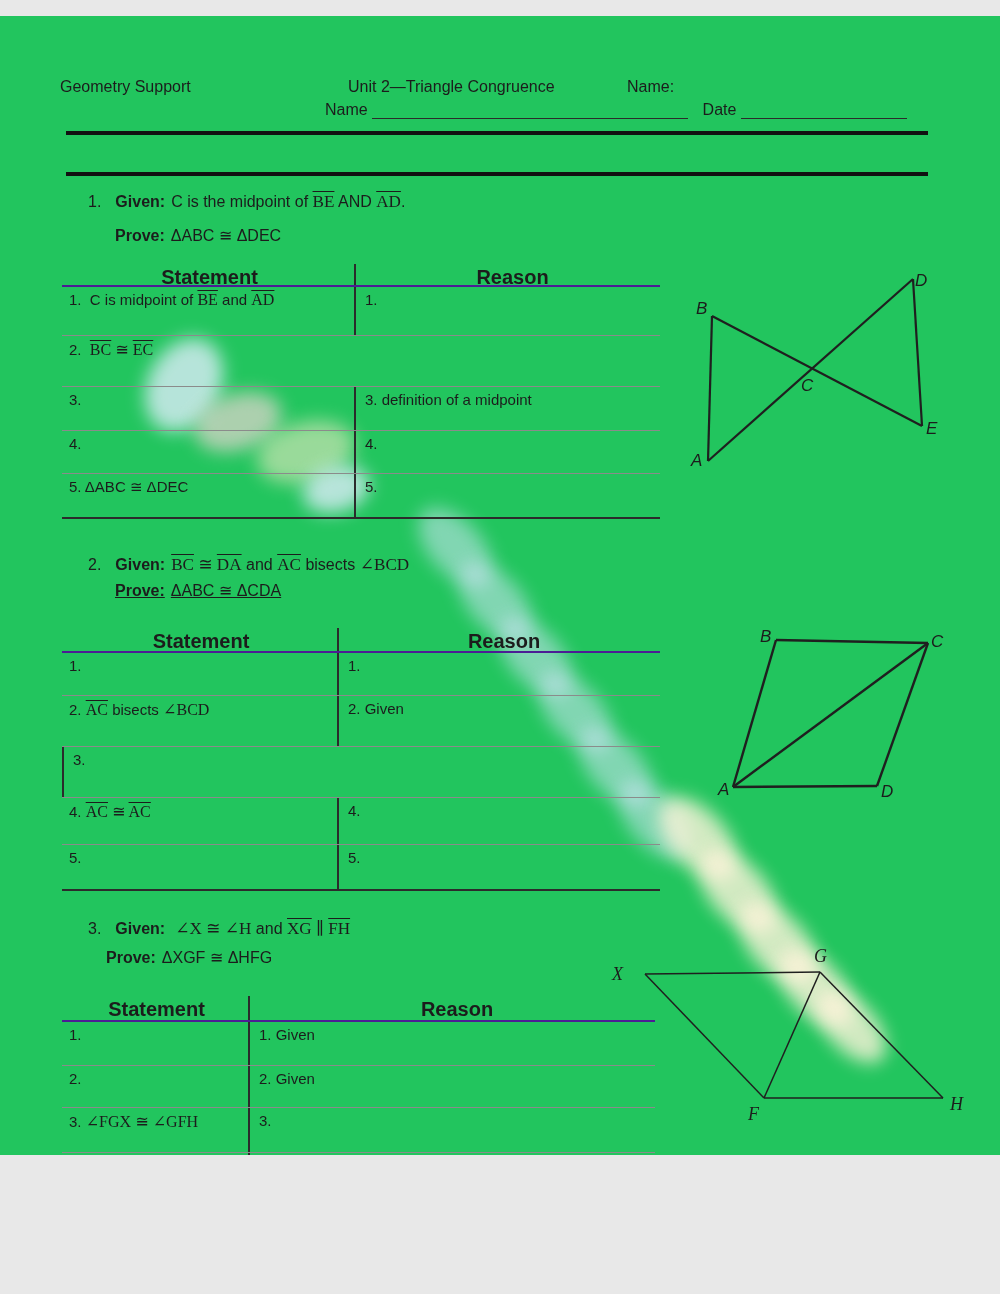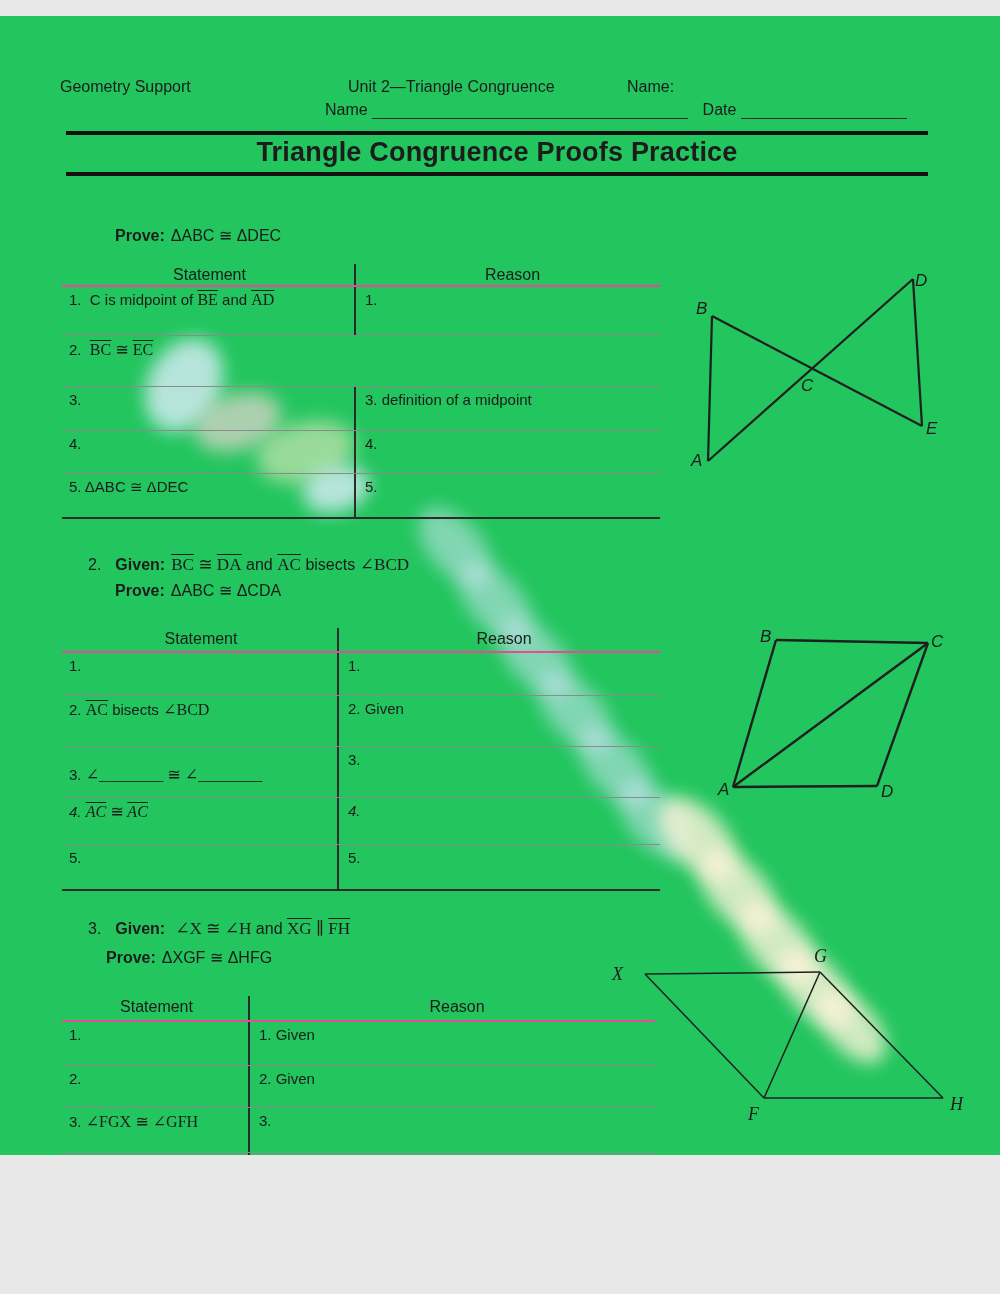--- a/index.html
+++ b/index.html
@@ -25,21 +25,21 @@
   .title { position:absolute; text-align:center; font-weight:bold; font-size:27px; letter-spacing:.2px; z-index:2; }
   
   .prob { position:absolute; font-size:16px; white-space:nowrap; z-index:2; }
   .pnum { margin-right:14px; }
   .bold { font-weight:bold; margin-right:6px; }
   .m  { font-family:"Liberation Serif","DejaVu Serif","DejaVu Sans",serif; font-size:1.07em; }
   .ov { font-family:"Liberation Serif","DejaVu Serif","DejaVu Sans",serif; font-size:1.07em;
         text-decoration:overline; text-decoration-thickness:1px; }
   
   .ptable { position:absolute; z-index:2; font-size:15px; }
-  .ptable .hd  { display:flex; font-weight:normal; font-size:16px; border-bottom:2px solid #ec4899; }
+  .ptable .hd  { display:flex; font-weight:bold; font-size:20px; border-bottom:2px solid #4c1d95; }
   .ptable .row { display:flex; border-bottom:1.5px solid #8b8b8b; }
   .ptable .row.last { border-bottom:2px solid #2b2b2b; }
   .cell-s { box-sizing:border-box; padding:4px 4px 0 7px; }
   .cell-r { box-sizing:border-box; border-left:2px solid #2b2b2b; padding:4px 0 0 9px; flex:1; }
   .hd .cell-s, .hd .cell-r { text-align:center; padding-top:2px; padding-bottom:1px; }
   .pad-deep { padding-top:18px; }
   
   .fig { position:absolute; z-index:2; }
   .fig line, .fig polyline { stroke:#1f1f1f; fill:none; }
   .lbl  { font-family:"Liberation Sans","DejaVu Sans",sans-serif; font-style:italic; font-size:17px; fill:#1c1c1c; }
@@ -72,23 +72,25 @@
   <div class="abs hdr-text z" style="left:627px;top:62px;">Name:</div>
 
   <div class="abs hdr-text z" style="left:325px;top:85px;">
     <span>Name</span>
     <span class="blank" style="width:316px;"></span>
     <span style="margin-left:10px;">Date</span>
     <span class="blank" style="width:166px;"></span>
   </div>
 
   <div class="rule" style="left:66px;top:115px;width:862px;"></div>
-  <div class="title" style="left:66px;top:121px;width:862px;">Triangle Congruence Proofs Practice</div>
   <div class="rule" style="left:66px;top:156px;width:862px;"></div>
 
+  <div class="prob" style="left:88px;top:176px;">
+    <span class="pnum">1.</span><span class="bold">Given:</span><span>C is the midpoint of </span><span class="ov">BE</span><span> AND </span><span class="ov">AD</span><span>.</span>
+  </div>
   <div class="prob" style="left:115px;top:210px;">
     <span class="bold">Prove:</span><span>ΔABC ≅ ΔDEC</span>
   </div>
 
   <div class="ptable" style="left:62px;top:248px;width:598px;">
     <div class="hd" style="height:21px;">
       <div class="cell-s" style="width:292px;">Statement</div>
       <div class="cell-r">Reason</div>
     </div>
     <div class="row" style="height:48px;">
@@ -120,42 +122,41 @@
     <text class="lbl" x="8" y="50">B</text>
     <text class="lbl" x="227" y="22">D</text>
     <text class="lbl" x="113" y="127">C</text>
     <text class="lbl" x="3" y="202">A</text>
     <text class="lbl" x="238" y="170">E</text>
   </svg>
 
   <div class="prob" style="left:88px;top:538px;">
     <span class="pnum">2.</span><span class="bold">Given:</span><span class="ov">BC</span><span class="m"> ≅ </span><span class="ov">DA</span><span> and </span><span class="ov">AC</span><span> bisects </span><span class="m">∠BCD</span>
   </div>
-  <div class="prob" style="left:115px;top:565px;">
+  <div class="prob" style="left:115px;top:565px;text-decoration:underline;">
     <span class="bold">Prove:</span><span>ΔABC ≅ ΔCDA</span>
   </div>
 
   <div class="ptable" style="left:62px;top:612px;width:598px;">
     <div class="hd" style="height:23px;">
       <div class="cell-s" style="width:275px;">Statement</div>
       <div class="cell-r">Reason</div>
     </div>
     <div class="row" style="height:42px;">
       <div class="cell-s" style="width:275px;"><span>1.</span></div>
       <div class="cell-r"><span>1.</span></div>
     </div>
     <div class="row" style="height:50px;">
       <div class="cell-s" style="width:275px;"><span>2. </span><span class="ov">AC</span><span> bisects </span><span class="m">∠BCD</span></div>
       <div class="cell-r"><span>2. Given</span></div>
     </div>
     <div class="row" style="height:50px;">
-      <div class="cell-s pad-deep" style="width:275px;"><span>3. </span><span class="m">∠________ ≅ ∠________</span></div>
       <div class="cell-r"><span>3.</span></div>
     </div>
-    <div class="row" style="height:46px;font-style:italic;">
+    <div class="row" style="height:46px;">
       <div class="cell-s" style="width:275px;"><span>4. </span><span class="ov">AC</span><span class="m"> ≅ </span><span class="ov">AC</span></div>
       <div class="cell-r"><span>4.</span></div>
     </div>
     <div class="row last" style="height:44px;">
       <div class="cell-s" style="width:275px;"><span>5.</span></div>
       <div class="cell-r"><span>5.</span></div>
     </div>
   </div>
 
   <svg class="fig" style="left:712px;top:602px;" width="240" height="190" viewBox="0 0 240 190">

